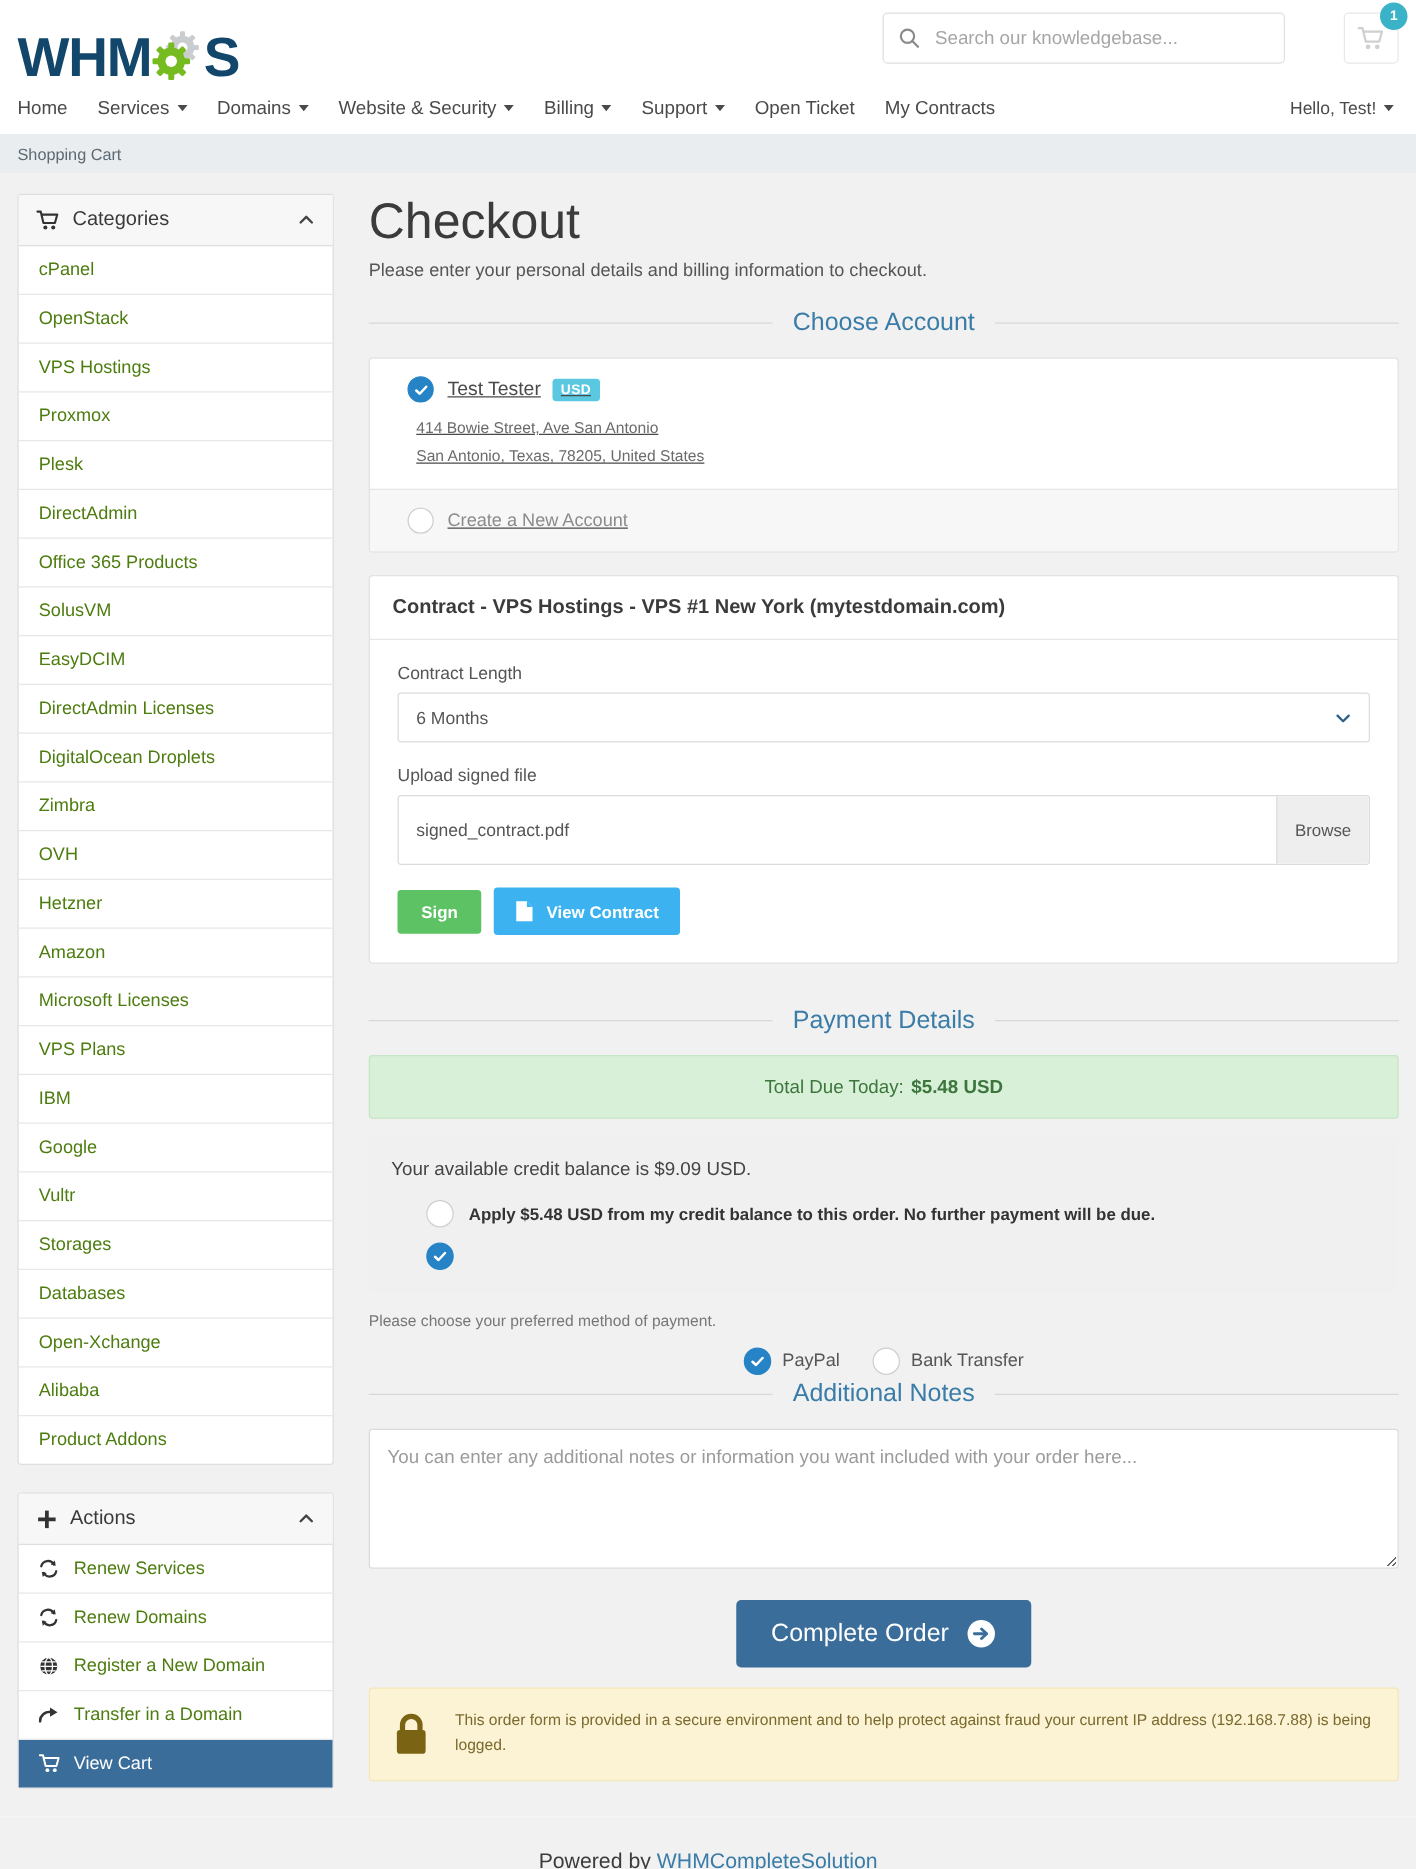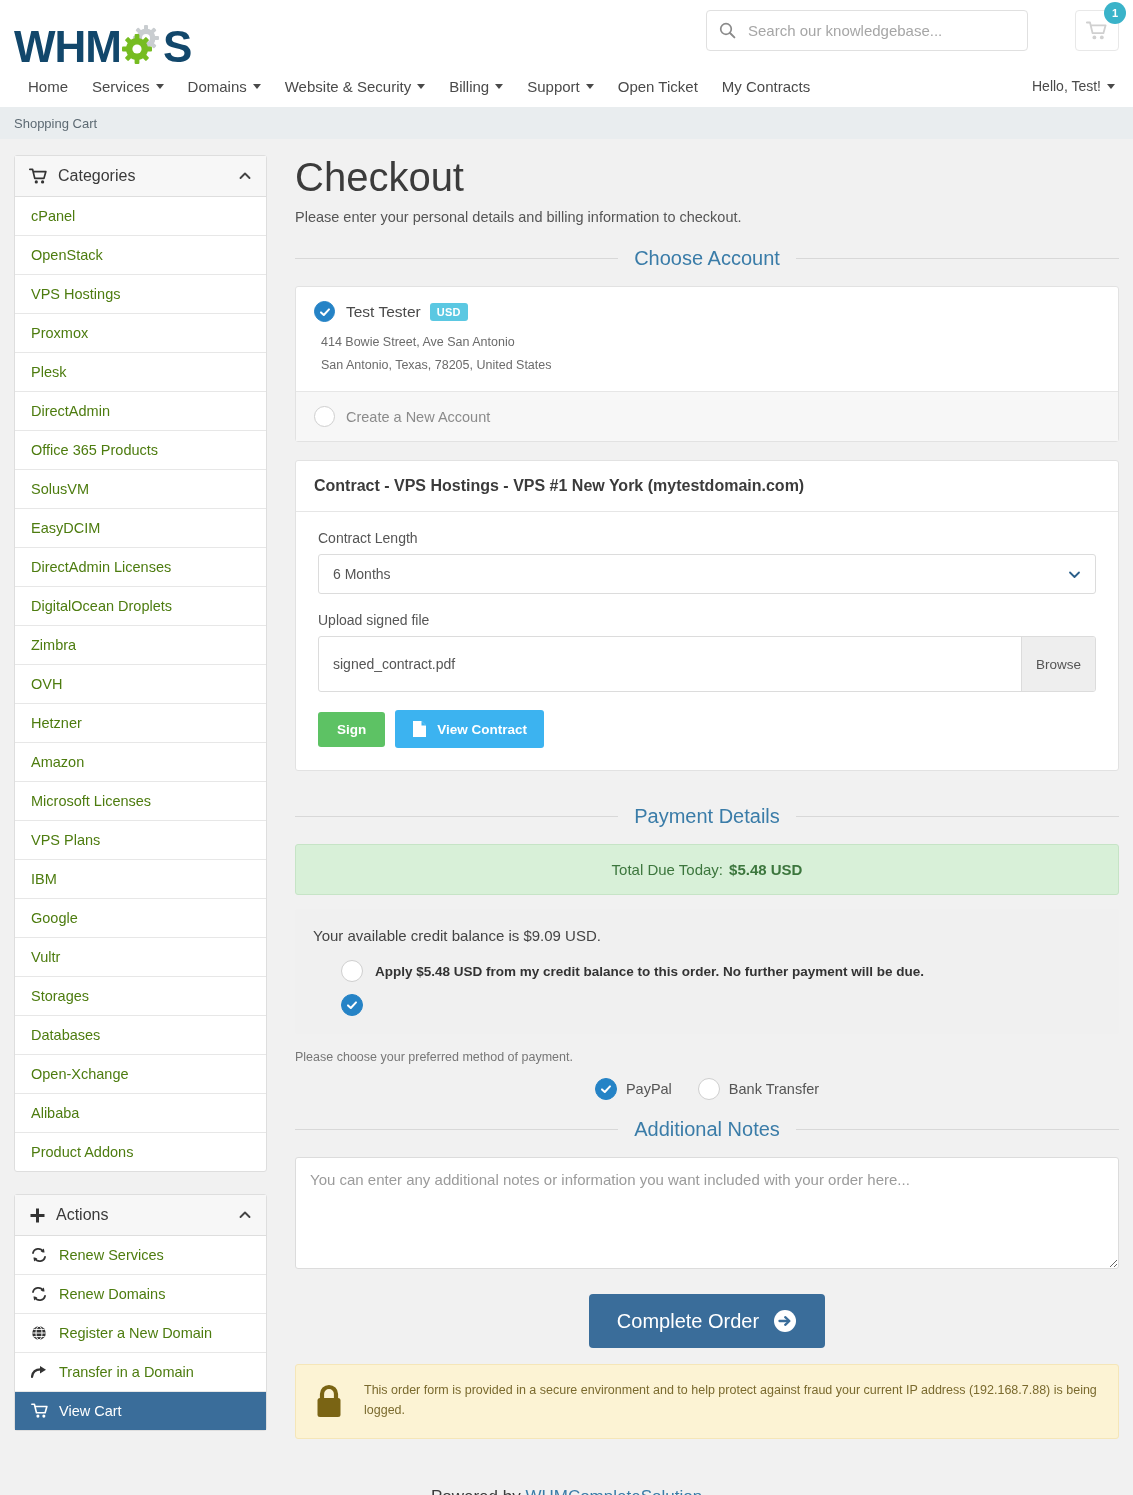--- a/index.html
+++ b/index.html
@@ -32,21 +32,21 @@
     border: 1px solid #e8e8e8; border-radius: 4px; background: #fff; cursor: pointer;
     display: flex; align-items: center; justify-content: center; position: absolute;
   }
   .cart-badge {
     position: absolute; top: -9px; right: -8px; width: 22px; height: 22px; border-radius: 50%;
     background: #3ab3c9; color: #fff; font-size: 11px; font-weight: bold;
     display: flex; align-items: center; justify-content: center;
   }
 
   
-  .nav { height: 42px; display: flex; align-items: center; padding: 0 28px; position: relative; background:#fff; }
+  .nav { height: 42px; display: flex; align-items: center; padding: 0 14px; position: relative; background:#fff; }
   .nav-item {
     font-size: 15px; color: #4a4a4a; margin-right: 24px; cursor: pointer;
     display: flex; align-items: center; white-space: nowrap;
   }
   .caret {
     width: 0; height: 0; border-left: 4px solid transparent; border-right: 4px solid transparent;
     border-top: 5px solid #4a4a4a; margin-left: 6px;
   }
   .nav-right { position: absolute; right: 18px; display: flex; align-items: center; }
 
@@ -84,21 +84,21 @@
   .page-sub { font-size: 14.5px; color: #555; margin-bottom: 22px; }
 
   .section-divider { display: flex; align-items: center; margin: 4px 0 16px 0; }
   .section-divider .line { flex: 1; height: 1px; background: #d8d8d8; }
   .section-divider .sd-label {
     padding: 0 16px; font-size: 20px; color: #3a7ca8; font-weight: normal; white-space: nowrap;
   }
 
   
   .account-card { background: #fff; border: 1px solid #e2e2e2; border-radius: 3px; }
-  .account-row { padding: 14px 18px; }
+  .account-row { padding: 14px 30px; text-decoration: underline; }
   .account-row.alt { background: #f7f7f7; border-top: 1px solid #e6e6e6; }
   .acct-name-line { display: flex; align-items: center; margin-bottom: 9px; }
   .radio {
     width: 21px; height: 21px; border-radius: 50%; flex: 0 0 auto; margin-right: 11px;
     border: 1px solid #cfcfcf; background: #fff;
   }
   .radio.checked {
     background: #2583c6; border-color: #2583c6; display: flex; align-items: center; justify-content: center;
   }
   .acct-name { font-size: 15.5px; color: #4a4a4a; }
@@ -152,21 +152,21 @@
   .credit-head { font-size: 15px; color: #444; margin-bottom: 16px; }
   .credit-opt { display: flex; align-items: center; margin-bottom: 12px; padding-left: 28px; }
   .credit-opt:last-child { margin-bottom: 0; }
   .radio-sm { width: 22px; height: 22px; border-radius: 50%; flex: 0 0 auto; margin-right: 12px;
               border: 1px solid #cfcfcf; background: #fff; }
   .radio-sm.checked { background: #2583c6; border-color: #2583c6;
                       display: flex; align-items: center; justify-content: center; }
   .credit-opt .txt-bold { font-size: 13.5px; color: #333; font-weight: bold; }
   .credit-opt .txt-norm { font-size: 13.5px; color: #6d6d6d; }
   .paymethod-note { font-size: 12.5px; color: #777; margin: 16px 0 14px 0; }
-  .paymethods { display: flex; align-items: center; justify-content: center; gap: 26px; margin-bottom: 18px; }
+  .paymethods { display: flex; align-items: center; justify-content: center; gap: 26px; margin-bottom: 4px; }
   .paym { display: flex; align-items: center; cursor: pointer; }
   .paym .lbl { font-size: 14.5px; color: #555; margin-left: 9px; }
   .notes-area {
     width: 100%; height: 112px; border: 1px solid #dcdcdc; border-radius: 3px; padding: 13px 14px;
     font-size: 15px; color: #000000; font-family: "Liberation Sans", sans-serif; resize: vertical;
     outline: none; background: #fff;
   }
   .notes-area::placeholder { color: #9b9b9b; }
   .complete-wrap { display: flex; justify-content: center; margin: 22px 0 16px 0; }
   .btn-complete {

